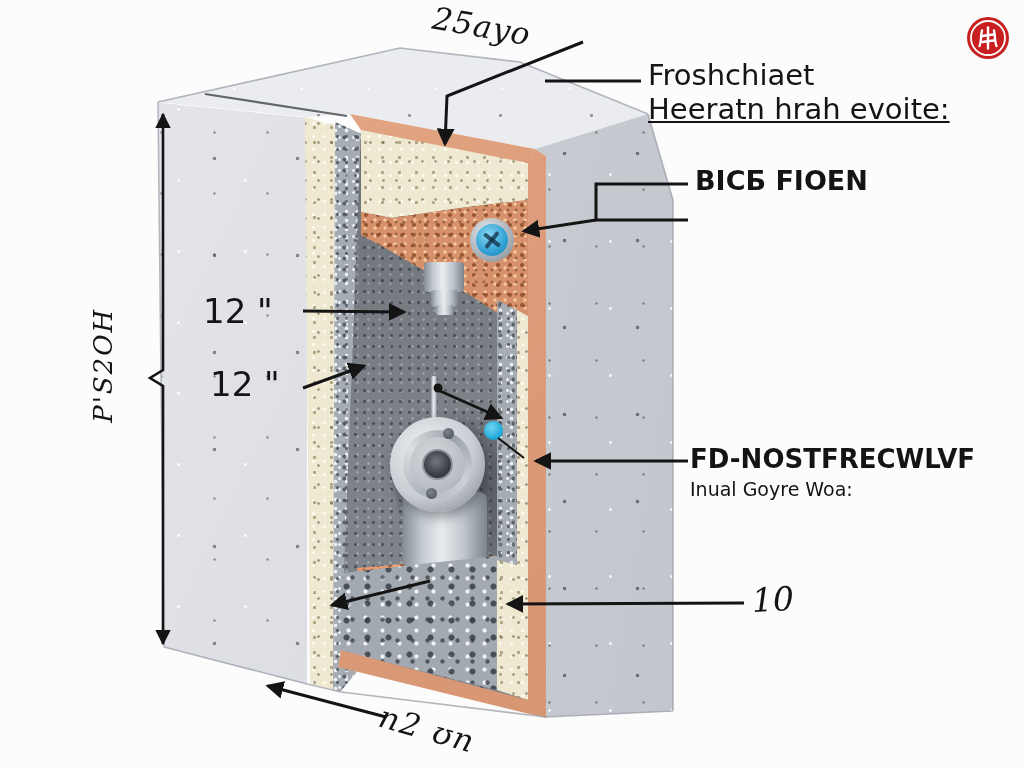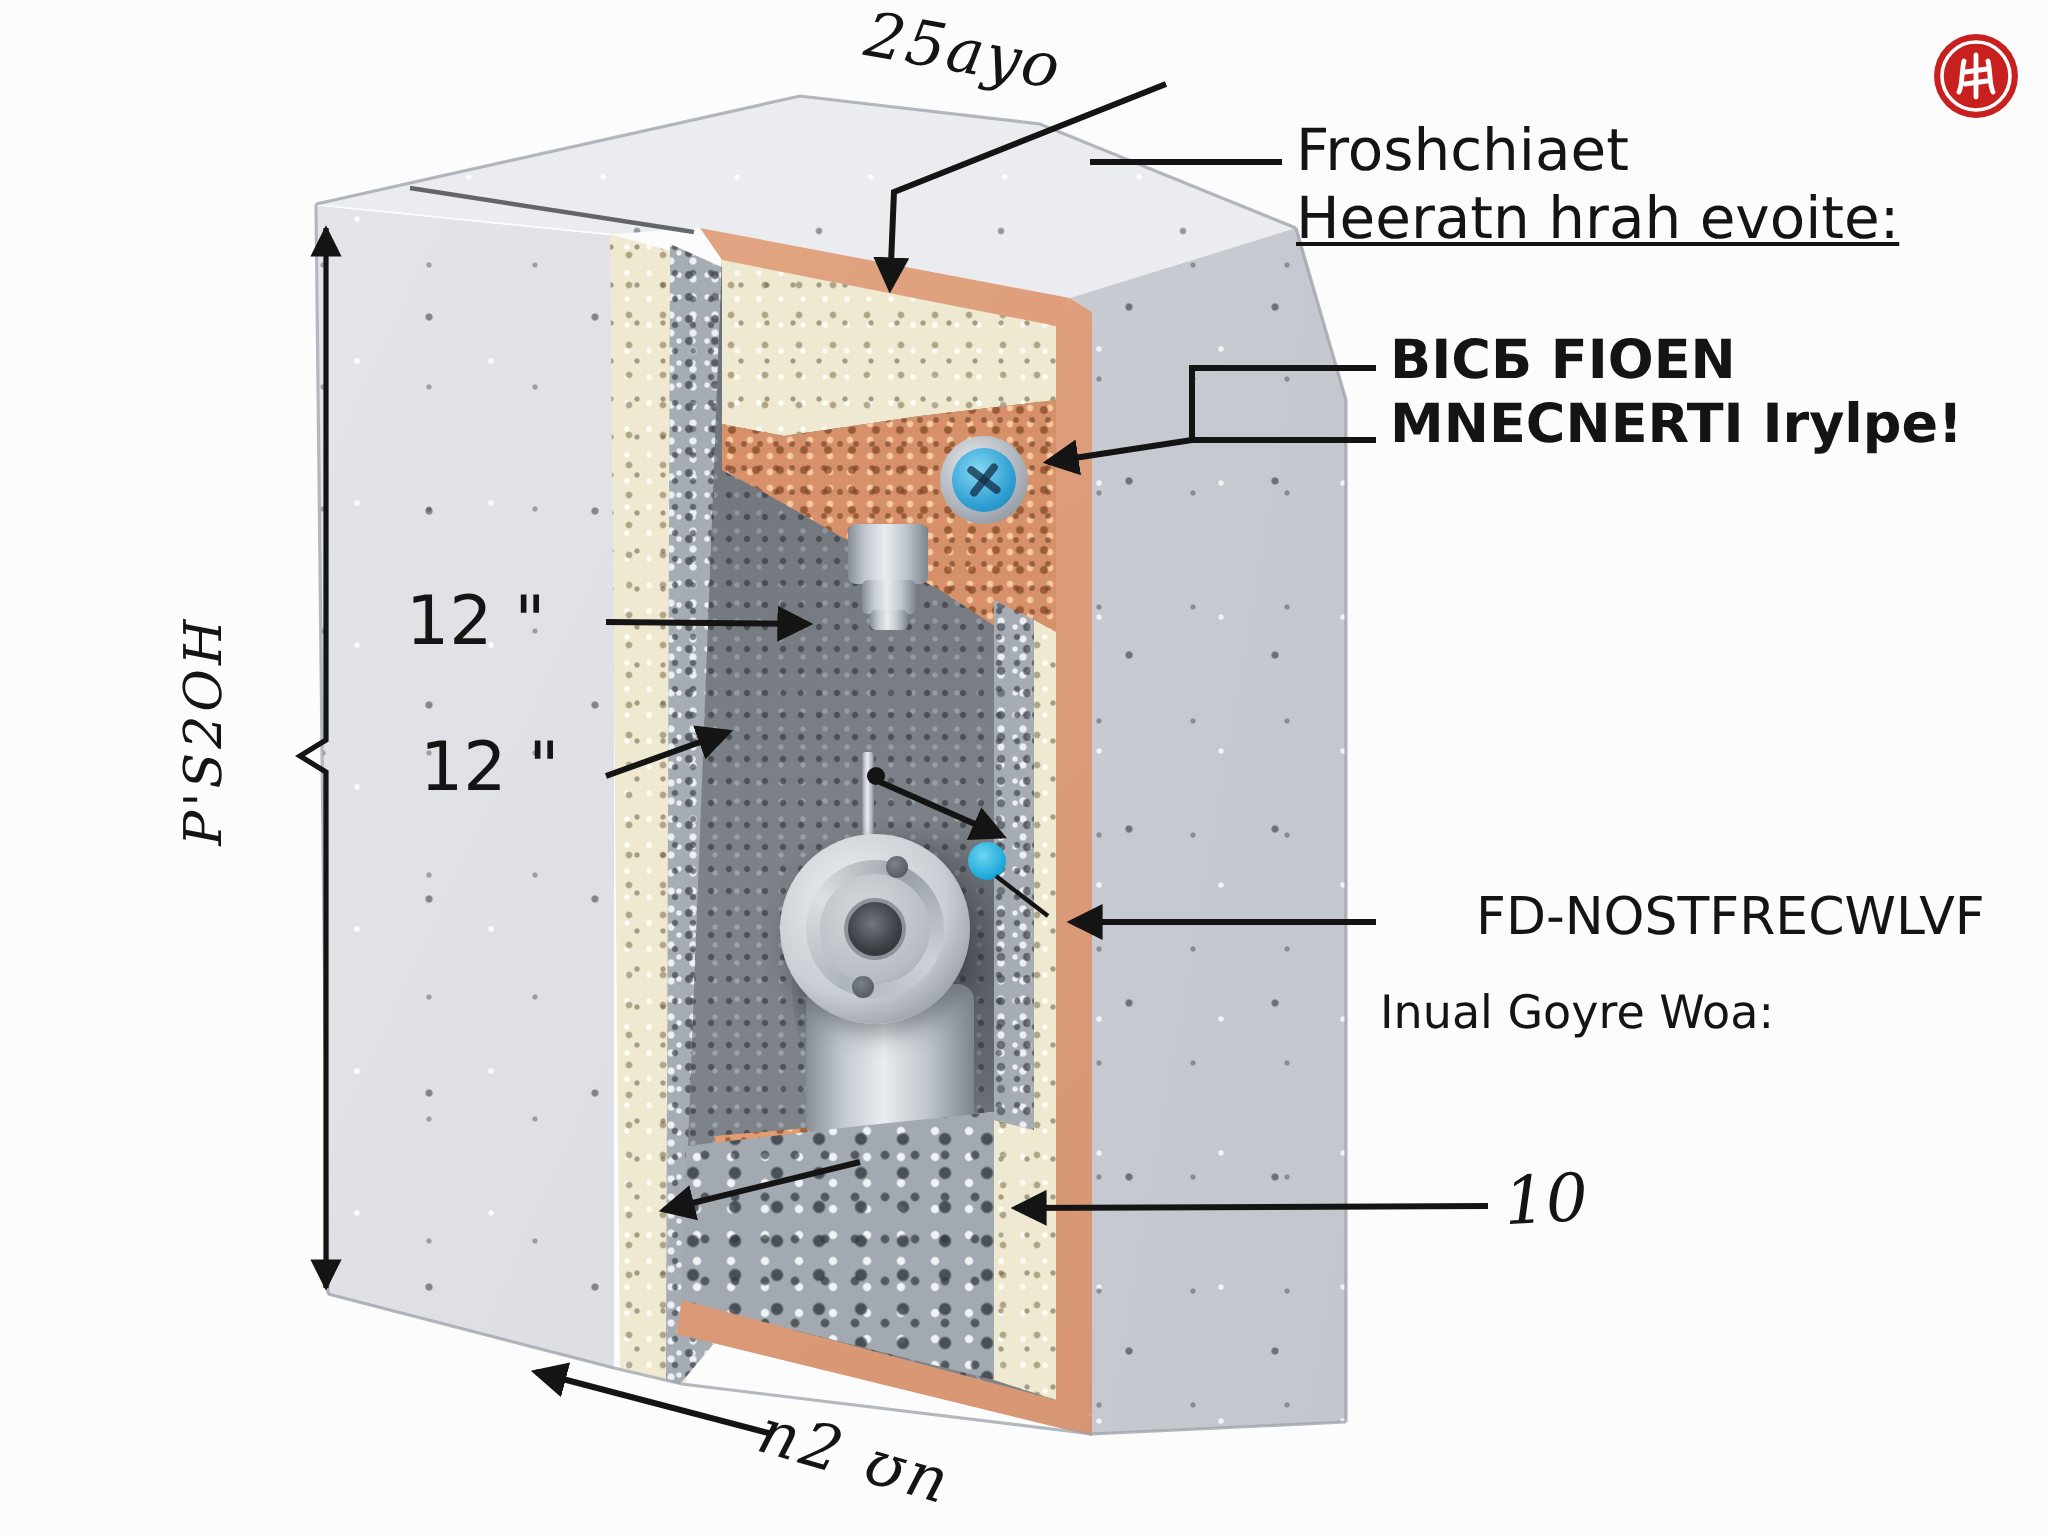--- a/index.html
+++ b/index.html
@@ -189,33 +189,32 @@
 
   <div class="lbl hand" style="left:432px;top:8px;font-size:31px;transform:rotate(10deg);letter-spacing:1px;">25ayo</div>
 
   <div class="lbl" style="left:648px;top:58px;font-size:29px;">
     <span style="display:block;">Froshchiaet</span>
     <span style="display:block;text-decoration:underline;">Heeratn hrah evoite:</span>
   </div>
 
   <div class="lbl" style="left:695px;top:165px;font-size:27px;font-weight:bold;">
     <span style="display:block;">BICБ FIOEN</span>
-    <span style="display:block;">MNECNERTI Irylpe!</span>
   </div>
 
   <div class="lbl" style="left:203px;top:291px;font-size:34px;">12 "</div>
 
   <div class="lbl" style="left:210px;top:364px;font-size:34px;">12 "</div>
 
   <div class="lbl hand" style="left:38px;top:350px;width:130px;text-align:center;font-size:26px;letter-spacing:2px;
               transform:rotate(-90deg);">P'S2OH</div>
 
   <div class="lbl" style="left:690px;top:444px;">
-    <span style="display:block;font-size:26px;font-weight:normal;margin-left:48px;">FD-NOSTFRECWLVF</span>
-    <span style="display:block;font-size:23px;margin-top:19px;">Inual Goyre Woa:</span>
+    <span style="display:block;font-size:26px;font-weight:bold;">FD-NOSTFRECWLVF</span>
+    <span style="display:block;font-size:19px;margin-top:3px;">Inual Goyre Woa:</span>
   </div>
 
   <div class="lbl hand" style="left:752px;top:581px;font-size:33px;transform:rotate(-3deg);">10</div>
 
 
   <div class="lbl hand" style="left:385px;top:698px;font-size:31px;letter-spacing:2px;transform:rotate(16deg);transform-origin:left top;">n2 ʊn</div>
 
   <div id="logo">
     <svg width="44" height="44" viewBox="0 0 44 44">
       <circle cx="22" cy="22" r="21" fill="#c8201f"></circle>

